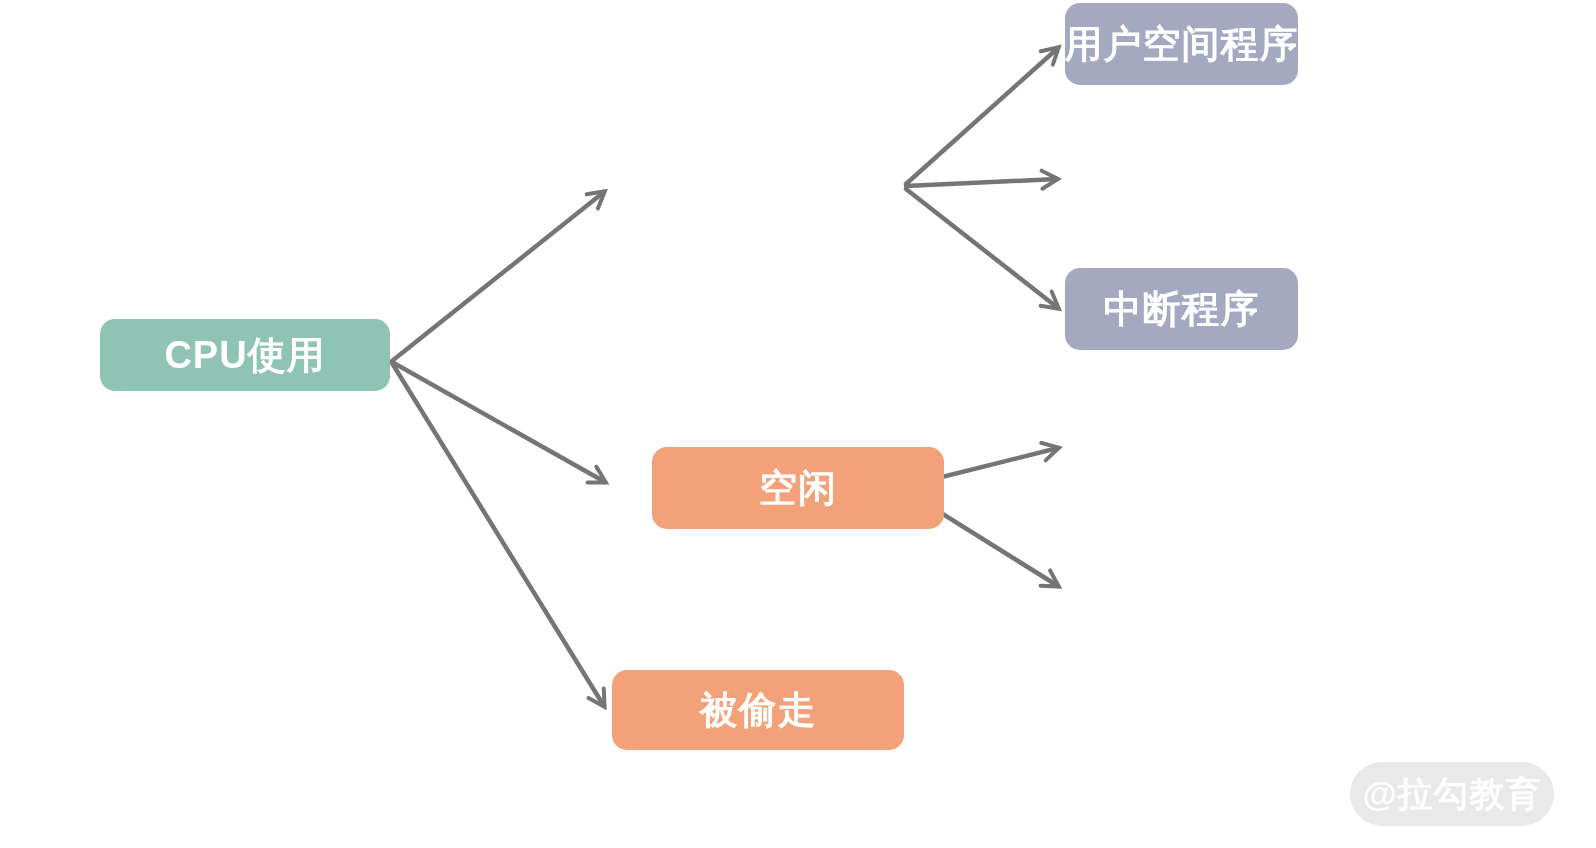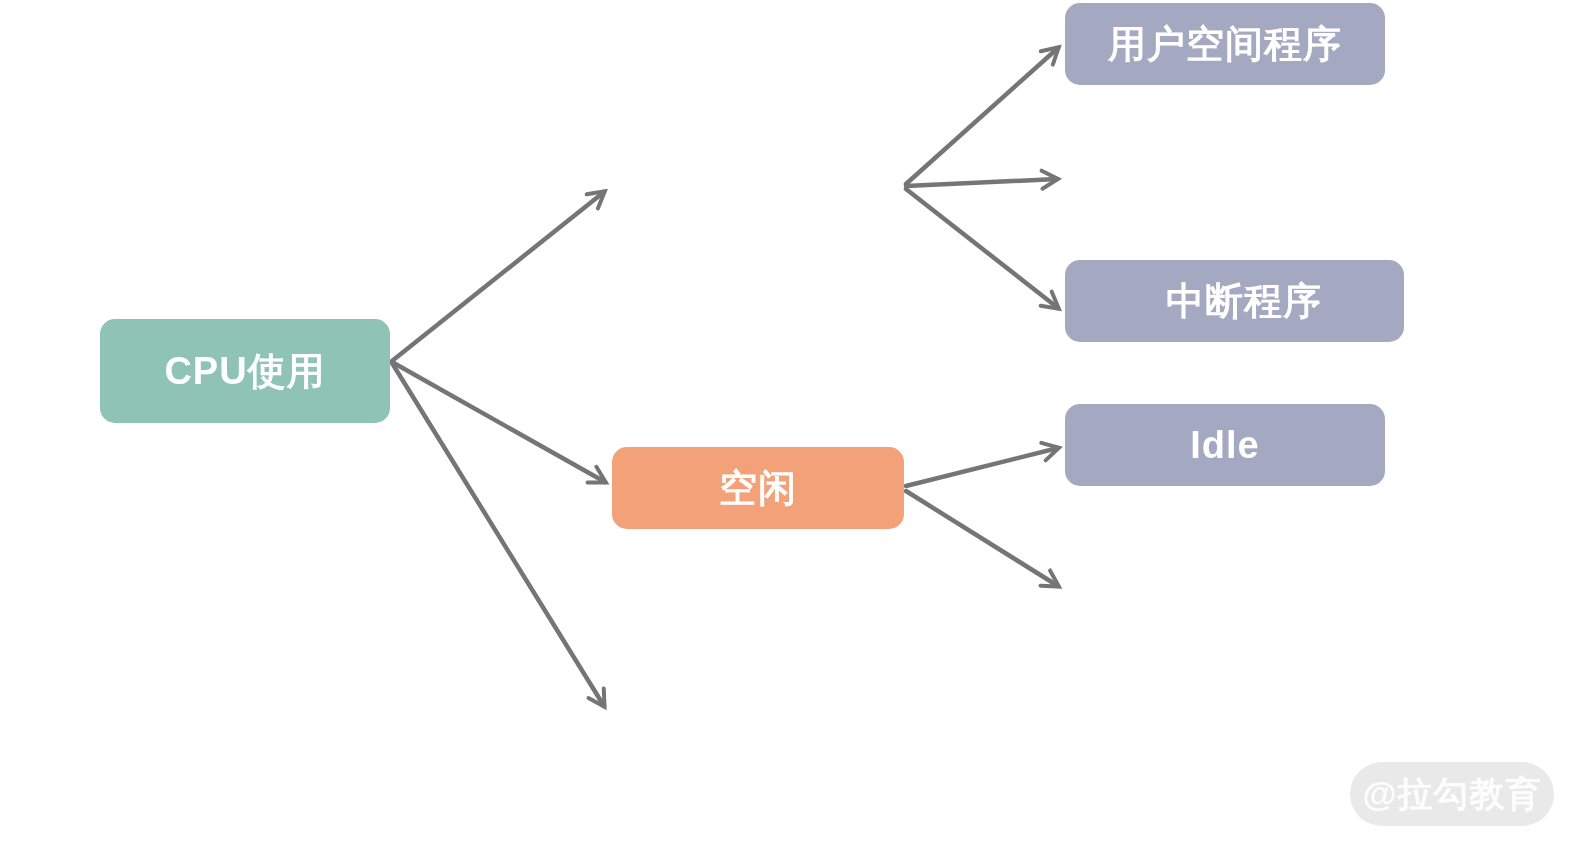--- a/index.html
+++ b/index.html
@@ -41,39 +41,39 @@
     justify-content: center;
     border-radius: 15px;
     color: var(--node_text, #ffffff);
     font-weight: 700;
     font-size: 38px;
     letter-spacing: 1px;
     white-space: nowrap;
   }
   .node.root {
     left: 100px; top: 319px;
-    width: 290px; height: 104px;
+    width: 290px; height: 72px;
     background: var(--root, #8FC3B4);
   }
   .node.l2 {
     left: 612px;
     width: 292px; height: 82px;
     background: var(--level2, #F2A178);
   }
   .node.l3 {
     left: 1065px;
-    width: 320px; height: 82px;
+    width: 233px; height: 82px;
     background: var(--level3, #A5A8C1);
   }
   #node-busy        { top: 145px; }
-  #node-idle        { top: 447px; }
+  #node-idle        { top: 447px; margin-left: 40px; }
   #node-stolen      { top: 670px; height: 80px; }
   #node-user-space  { top: 3px;   }
   #node-kernel-space{ top: 138px; }
-  #node-interrupt   { top: 260px; padding-left: 19px; }
+  #node-interrupt   { top: 268px; }
   #node-idle-en     { top: 404px; }
   #node-io          { top: 547px; }
   .watermark {
     position: absolute;
     left: 1350px; top: 762px;
     width: 204px; height: 64px;
     background: var(--watermark_bg, #E9E9E9);
     border-radius: 32px;
     display: flex;
     align-items: center;
@@ -101,20 +101,20 @@
     <line class="edge" x1="906" y1="184" x2="1058" y2="48" marker-end="url(#arrowhead)"></line>
     <line class="edge" x1="906" y1="186" x2="1057" y2="179" marker-end="url(#arrowhead)"></line>
     <line class="edge" x1="906" y1="189" x2="1058" y2="308" marker-end="url(#arrowhead)"></line>
     <line class="edge" x1="906" y1="486" x2="1058" y2="448" marker-end="url(#arrowhead)"></line>
     <line class="edge" x1="906" y1="491" x2="1058" y2="586" marker-end="url(#arrowhead)"></line>
   </svg>
 
   <div class="node root" id="node-cpu">CPU使用</div>
 
   <div class="node l2" id="node-idle">空闲</div>
+  <div class="node l2" id="node-stolen">被偷走</div>
 
   <div class="node l3" id="node-user-space">用户空间程序</div>
   <div class="node l3" id="node-interrupt">中断程序</div>
-  <div class="node l3" id="node-idle-en">Idle</div>
 
   <div class="watermark">@拉勾教育</div>
 
 </div>
 
 </body></html>

